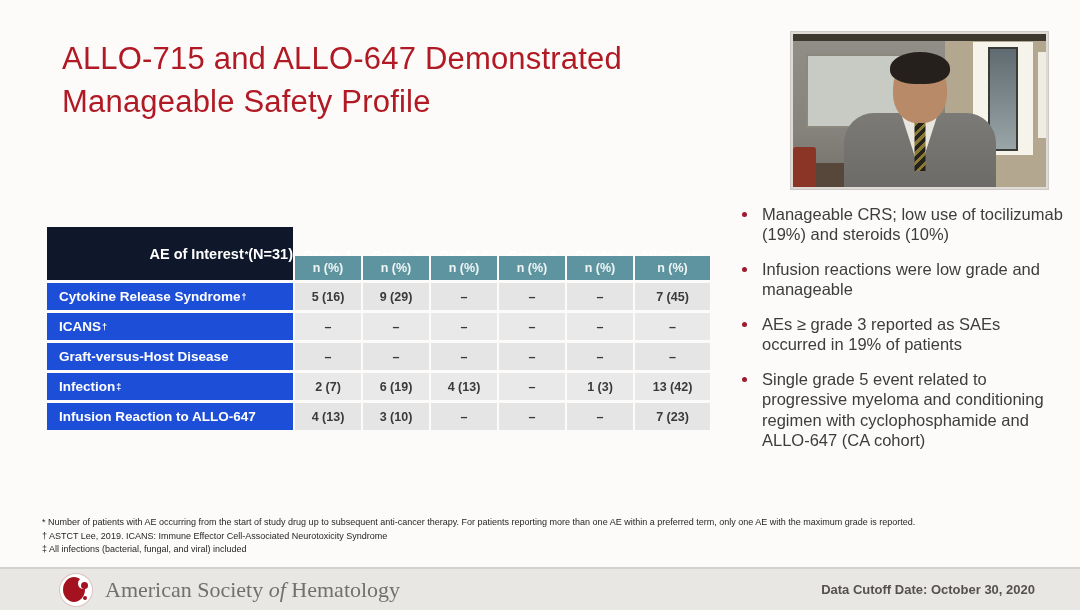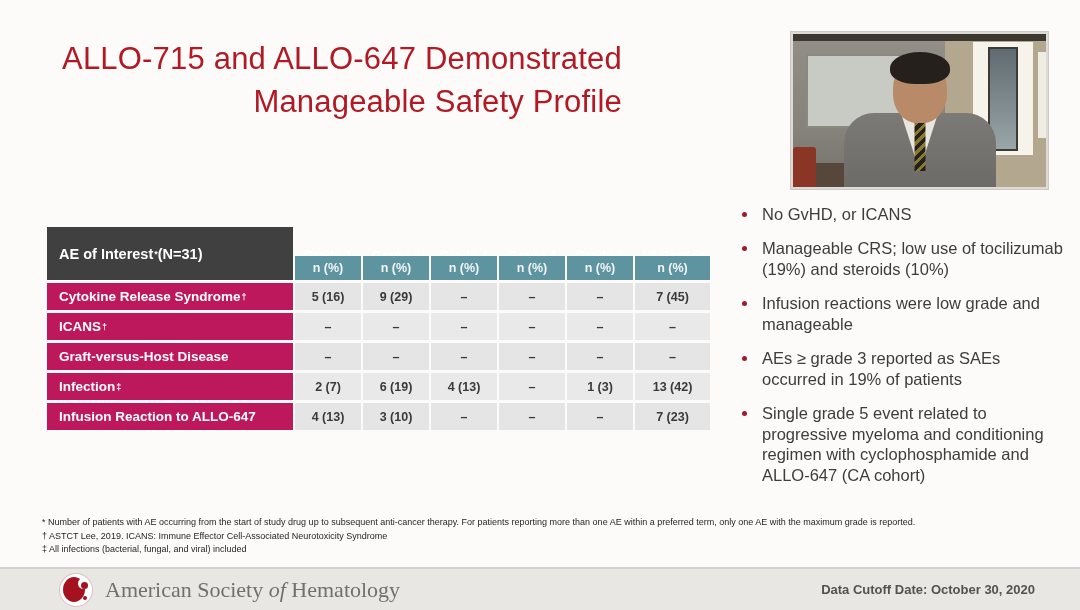--- a/index.html
+++ b/index.html
@@ -1,20 +1,20 @@
 <!DOCTYPE html>
 <html><head>
 <meta charset="utf-8">
 <style>
   html,body { margin:0; padding:0; }
   body { width:1080px; height:610px; font-family:"Liberation Sans", sans-serif; }
   .slide { position:relative; width:1080px; height:610px; background:#fcfbf9; overflow:hidden; }
 
   
-  .title { position:absolute; left:62px; top:38px; color:#b11a24; font-size:31px; line-height:1.38; font-weight:500; letter-spacing:.2px;text-align:right; }
+  .title { position:absolute; left:62px; top:38px; color:#b11a24; font-size:31px; line-height:1.38; font-weight:500; letter-spacing:.2px; }
 
   
   .video { position:absolute; left:791px; top:32px; width:253px; height:153px; background:#8e8c86; border:2px solid #dedbd6; box-shadow:0 0 0 1px #ccc9c4; overflow:hidden; }
   .v-top { position:absolute; top:0; left:0; right:0; height:7px; background:#3c382f; }
   .v-wall-left { position:absolute; left:0; top:7px; width:60%; height:100%; background:linear-gradient(180deg,#908e87 0%,#84827b 60%,#6f6d64 100%); }
   .v-board { position:absolute; left:5%; top:13%; width:41%; height:46%; background:#c8cbc3; border:2px solid #8b887e; }
   .v-wall-right { position:absolute; right:0; top:7px; width:40%; height:100%; background:#b3a78f; }
   .v-window { position:absolute; right:5%; top:5%; width:24%; height:74%; background:#f6f3ea; }
   .v-pane { position:absolute; left:26%; top:5%; width:42%; height:88%; background:linear-gradient(180deg,#5f6b70,#9aa5a8); border:2px solid #3a3b36; }
   .v-window2 { position:absolute; right:0; top:12%; width:3%; height:56%; background:#efece2; }
@@ -26,24 +26,24 @@
   .p-neck { position:absolute; left:50%; transform:translateX(-50%); bottom:68px; width:24px; height:14px; background:#a67a5c; }
   .p-head { position:absolute; left:50%; transform:translateX(-50%); bottom:64px; width:54px; height:66px; background:#b98a68; border-radius:48% 48% 44% 44%; }
   .p-hair { position:absolute; top:-5px; left:-3px; right:-3px; height:32px; background:#25201b; border-radius:50% 50% 42% 42%; }
 
   
   .ae-table { position:absolute; left:47px; top:227px; display:grid;
     grid-template-columns:246px repeat(5,66px) 75px;
     grid-template-rows:26px 24px repeat(5,27px);
     gap:3px 2px; }
   .cell { display:flex; align-items:center; justify-content:center; white-space:nowrap; }
-  .corner { grid-row:1/3; grid-column:1; background:#404040; color:#fff; font-weight:bold; font-size:14.5px; justify-content:flex-start; padding-left:12px; }
+  .corner { grid-row:1/3; grid-column:1; background:#0f172a; color:#fff; font-weight:bold; font-size:14.5px; justify-content:flex-end; padding-left:12px; }
   .grade { background:#1a6370; color:#fff; font-weight:bold; font-size:13px;margin-top:28px; }
   .unit  { background:#5e94a0; color:#f0f5f6; font-weight:bold; font-size:12.5px; }
-  .rowlabel { background:#be185d; color:#fff; font-weight:bold; font-size:13.5px; justify-content:flex-start; padding-left:12px; }
+  .rowlabel { background:#1d4ed8; color:#fff; font-weight:bold; font-size:13.5px; justify-content:flex-start; padding-left:12px; }
   .d { font-size:12.5px; color:#3a3a3a; font-weight:600; }
   .shade-a { background:#e5e5e5; }
   .shade-b { background:#eae9e9; }
   sup { font-size:9px; line-height:0; margin-left:1px; }
 
   
   .bullets { position:absolute; left:737px; top:204px; width:330px; list-style:none; margin:0; padding:0; }
   .bullets li { position:relative; padding-left:25px; margin-bottom:14px; font-size:16.5px; line-height:1.24; color:#3d3d3d; }
   .bullets li::before { content:""; position:absolute; left:5px; top:8px; width:5px; height:5px; border-radius:50%; background:#9e1b2e; }
 
@@ -161,21 +161,20 @@
       </div>
     <div class="cell d shade-a">4 (13)</div>
     <div class="cell d shade-a">3 (10)</div>
     <div class="cell d shade-a">–</div>
     <div class="cell d shade-a">–</div>
     <div class="cell d shade-a">–</div>
     <div class="cell d shade-a">7 (23)</div>
   </div>
 
   <ul class="bullets">
-    <li>No GvHD, or ICANS</li>
     <li>Manageable CRS; low use of tocilizumab (19%) and steroids (10%)</li>
     <li>Infusion reactions were low grade and manageable</li>
     <li>AEs ≥ grade 3 reported as SAEs occurred in 19% of patients</li>
     <li>Single grade 5 event related to progressive myeloma and conditioning regimen with cyclophosphamide and ALLO-647 (CA cohort)</li>
   </ul>
 
   <div class="footnotes">
     <div>* Number of patients with AE occurring from the start of study drug up to subsequent anti-cancer therapy. For patients reporting more than one AE within a preferred term, only one AE with the maximum grade is reported.</div>
     <div>† ASTCT Lee, 2019. ICANS: Immune Effector Cell-Associated Neurotoxicity Syndrome</div>
     <div>‡ All infections (bacterial, fungal, and viral) included</div>

